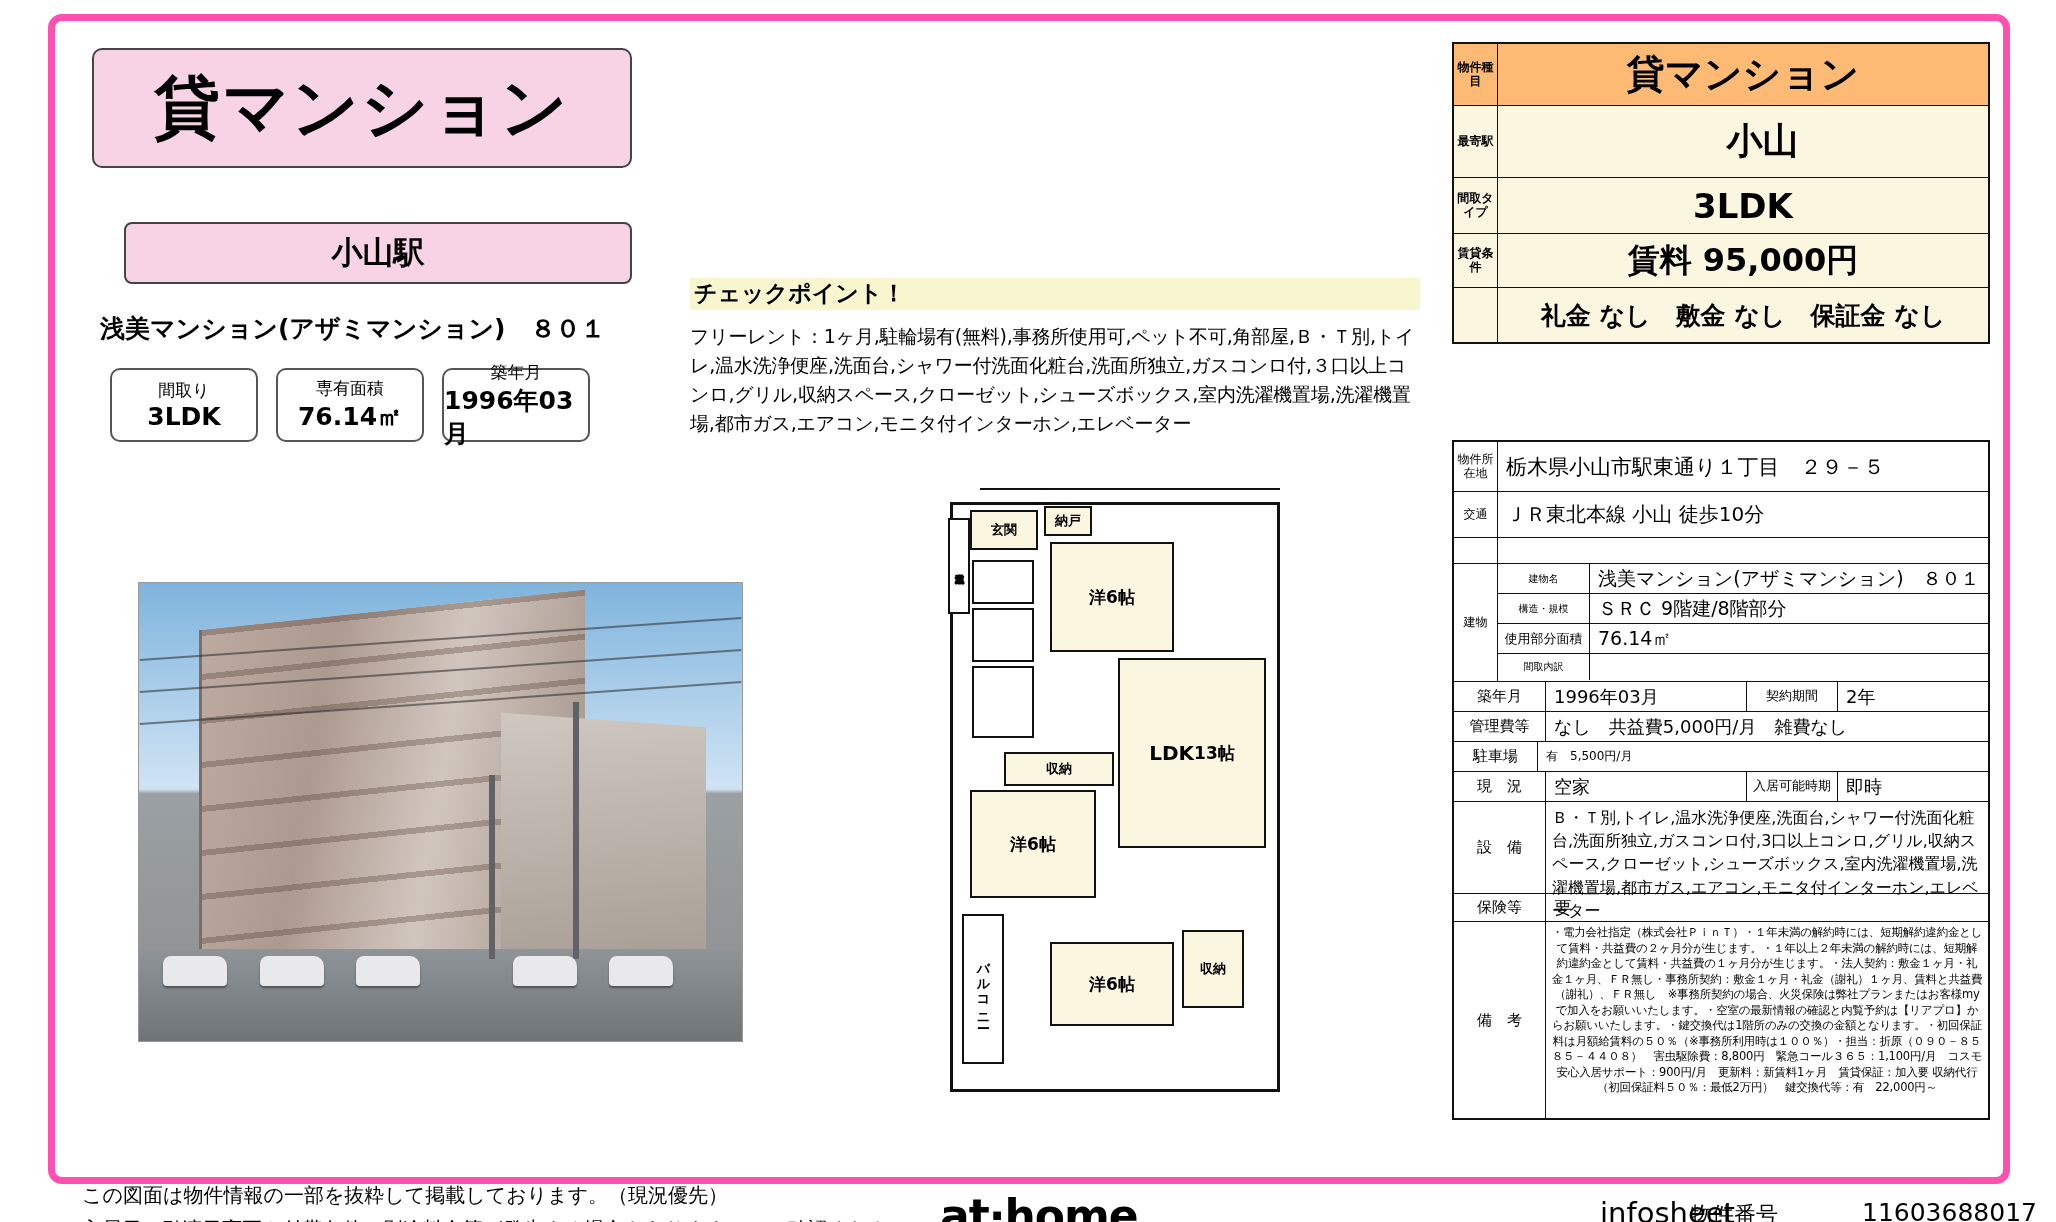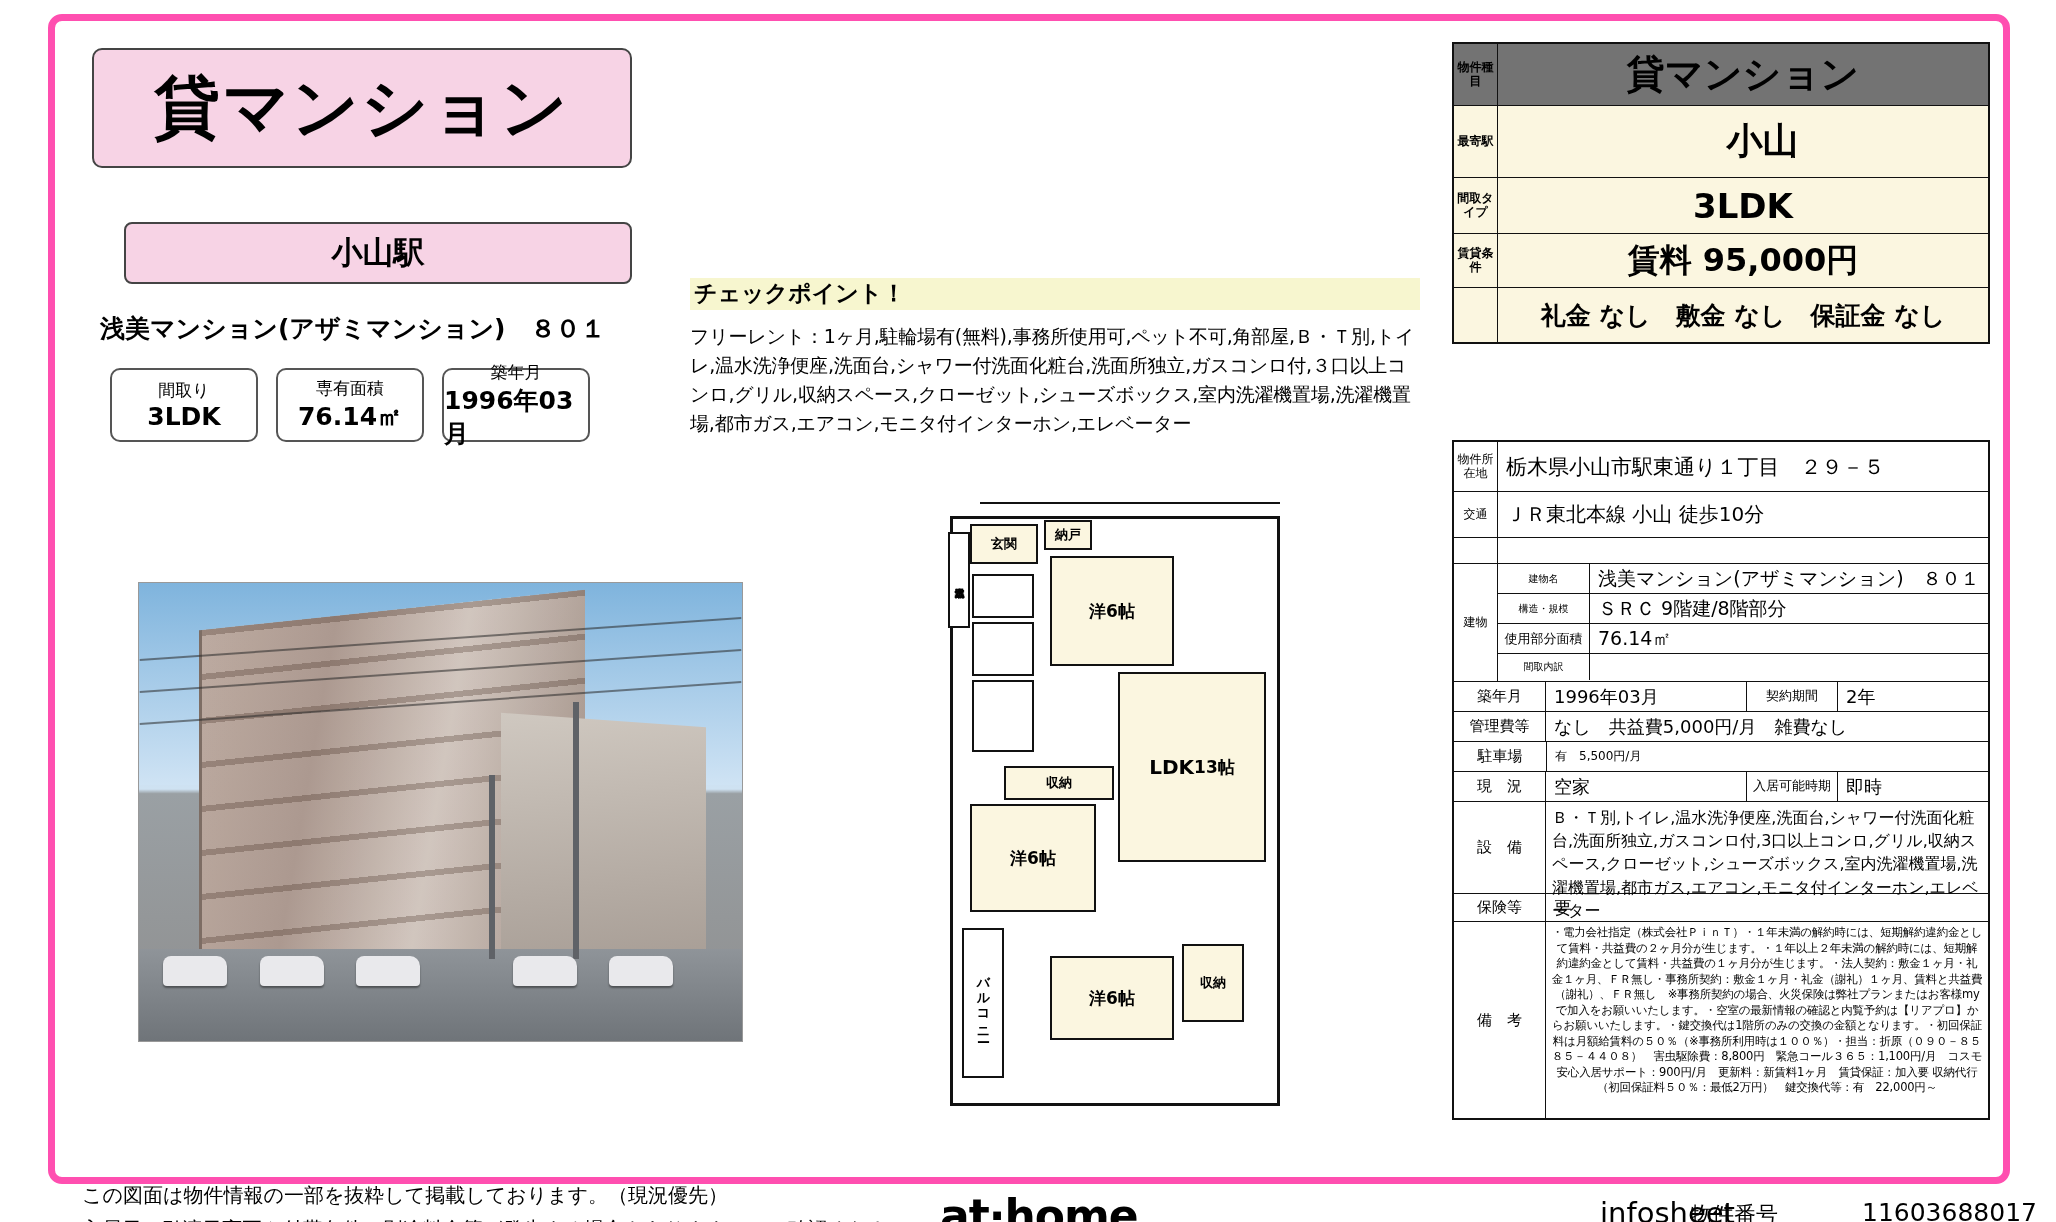--- a/index.html
+++ b/index.html
@@ -87,21 +87,21 @@
   }
   .ph-ground {
     position:absolute; left:0; bottom:0; width:100%; height:20%;
     background:linear-gradient(#8f9499,#6f7479);
   }
   .ph-car { position:absolute; bottom:12%; width:64px; height:30px; background:#e9e9ec; border-radius:8px 10px 4px 4px; box-shadow:0 2px 2px rgba(0,0,0,.4); }
   .ph-pole { position:absolute; bottom:18%; width:6px; background:#5f6267; }
   .ph-wire { position:absolute; left:0; width:100%; height:2px; background:rgba(40,40,40,.55); transform:rotate(-4deg); }
 
   
-  .fp { position:absolute; left:940px; top:476px; width:352px; height:660px; }
+  .fp { position:absolute; left:940px; top:462px; width:352px; height:660px; }
   .fp-outline { position:absolute; left:10px; top:40px; width:330px; height:590px; border:3px solid #111; background:#fff; }
   .rm { position:absolute; border:2px solid #111; background:#fbf6e0; display:flex; align-items:center; justify-content:center;
         font-size:17px; font-weight:bold; font-family:"DejaVu Sans", sans-serif; }
   .rm.white { background:#ffffff; }
   .rm.small { font-size:13px; }
   .rm.ldk { flex-direction:row; font-size:20px; }
   .rm.ldk .n { font-size:17px; }
   .fp-balcony { writing-mode:vertical-rl; letter-spacing:2px; }
   .fp-top-line { position:absolute; left:40px; top:26px; width:300px; height:2px; background:#111; }
 
@@ -111,21 +111,21 @@
   .row { display:flex; border-bottom:1px solid #111; }
   .row:last-child { border-bottom:none; }
   .vh {
     width:44px; flex:none; border-right:1px solid #111;
     display:flex; align-items:center; justify-content:center;
     font-size:12px; line-height:1.12; text-align:center;
     font-family:"DejaVu Sans", sans-serif; padding:2px 0;
   }
   .cellc { flex:1; display:flex; align-items:center; justify-content:center; font-family:"DejaVu Sans", sans-serif;}
   .cell { flex:1; display:flex; align-items:center; font-family:"DejaVu Sans", sans-serif; padding-left:8px;}
-  .r1 { height:62px; background:#737373; font-size:38px; font-weight:bold; }
+  .r1 { height:62px; background:#fdba74; font-size:38px; font-weight:bold; }
   .r2 { height:72px; font-size:36px; font-weight:bold; background:#fbf6e0;gap:39px;}
   .r3 { height:56px; font-size:34px; font-weight:bold; background:#fbf6e0;}
   .r4 { height:54px; font-size:32px; font-weight:bold; background:#fbf6e0;}
   .r5 { height:54px; font-size:25px; font-weight:bold; background:#fbf6e0;}
 
   .rt2 { position:absolute; left:1452px; top:440px; width:538px; border:2px solid #111; }
   .r-addr { height:50px; font-size:21px; }
   .r-acc  { height:46px; font-size:20px; }
   .r-acc2 { height:26px; }
   .sub { display:flex; border-bottom:1px solid #111; }
@@ -287,21 +287,21 @@
       <div class="halfh">契約期間</div>
       <div class="halfv">2年</div>
     </div>
 
     <div class="row" style="height:30px;">
       <div class="vh" style="width:92px; font-size:15px;">管理費等</div>
       <div class="cell" style="font-size:18px;">なし　共益費5,000円/月　雑費なし</div>
     </div>
 
     <div class="row" style="height:30px;">
-      <div class="vh" style="width:93px; font-size:15px;">駐車場</div>
+      <div class="vh" style="width:84px; font-size:15px;">駐車場</div>
       <div class="cell" style="font-size:12px;">有　5,500円/月</div>
     </div>
 
     <div class="row" style="height:30px;">
       <div class="vh" style="width:92px; font-size:15px;">現　況</div>
       <div class="cell" style="flex:0 0 200px; font-size:18px;">空家</div>
       <div class="halfh">入居可能時期</div>
       <div class="halfv">即時</div>
     </div>
 

